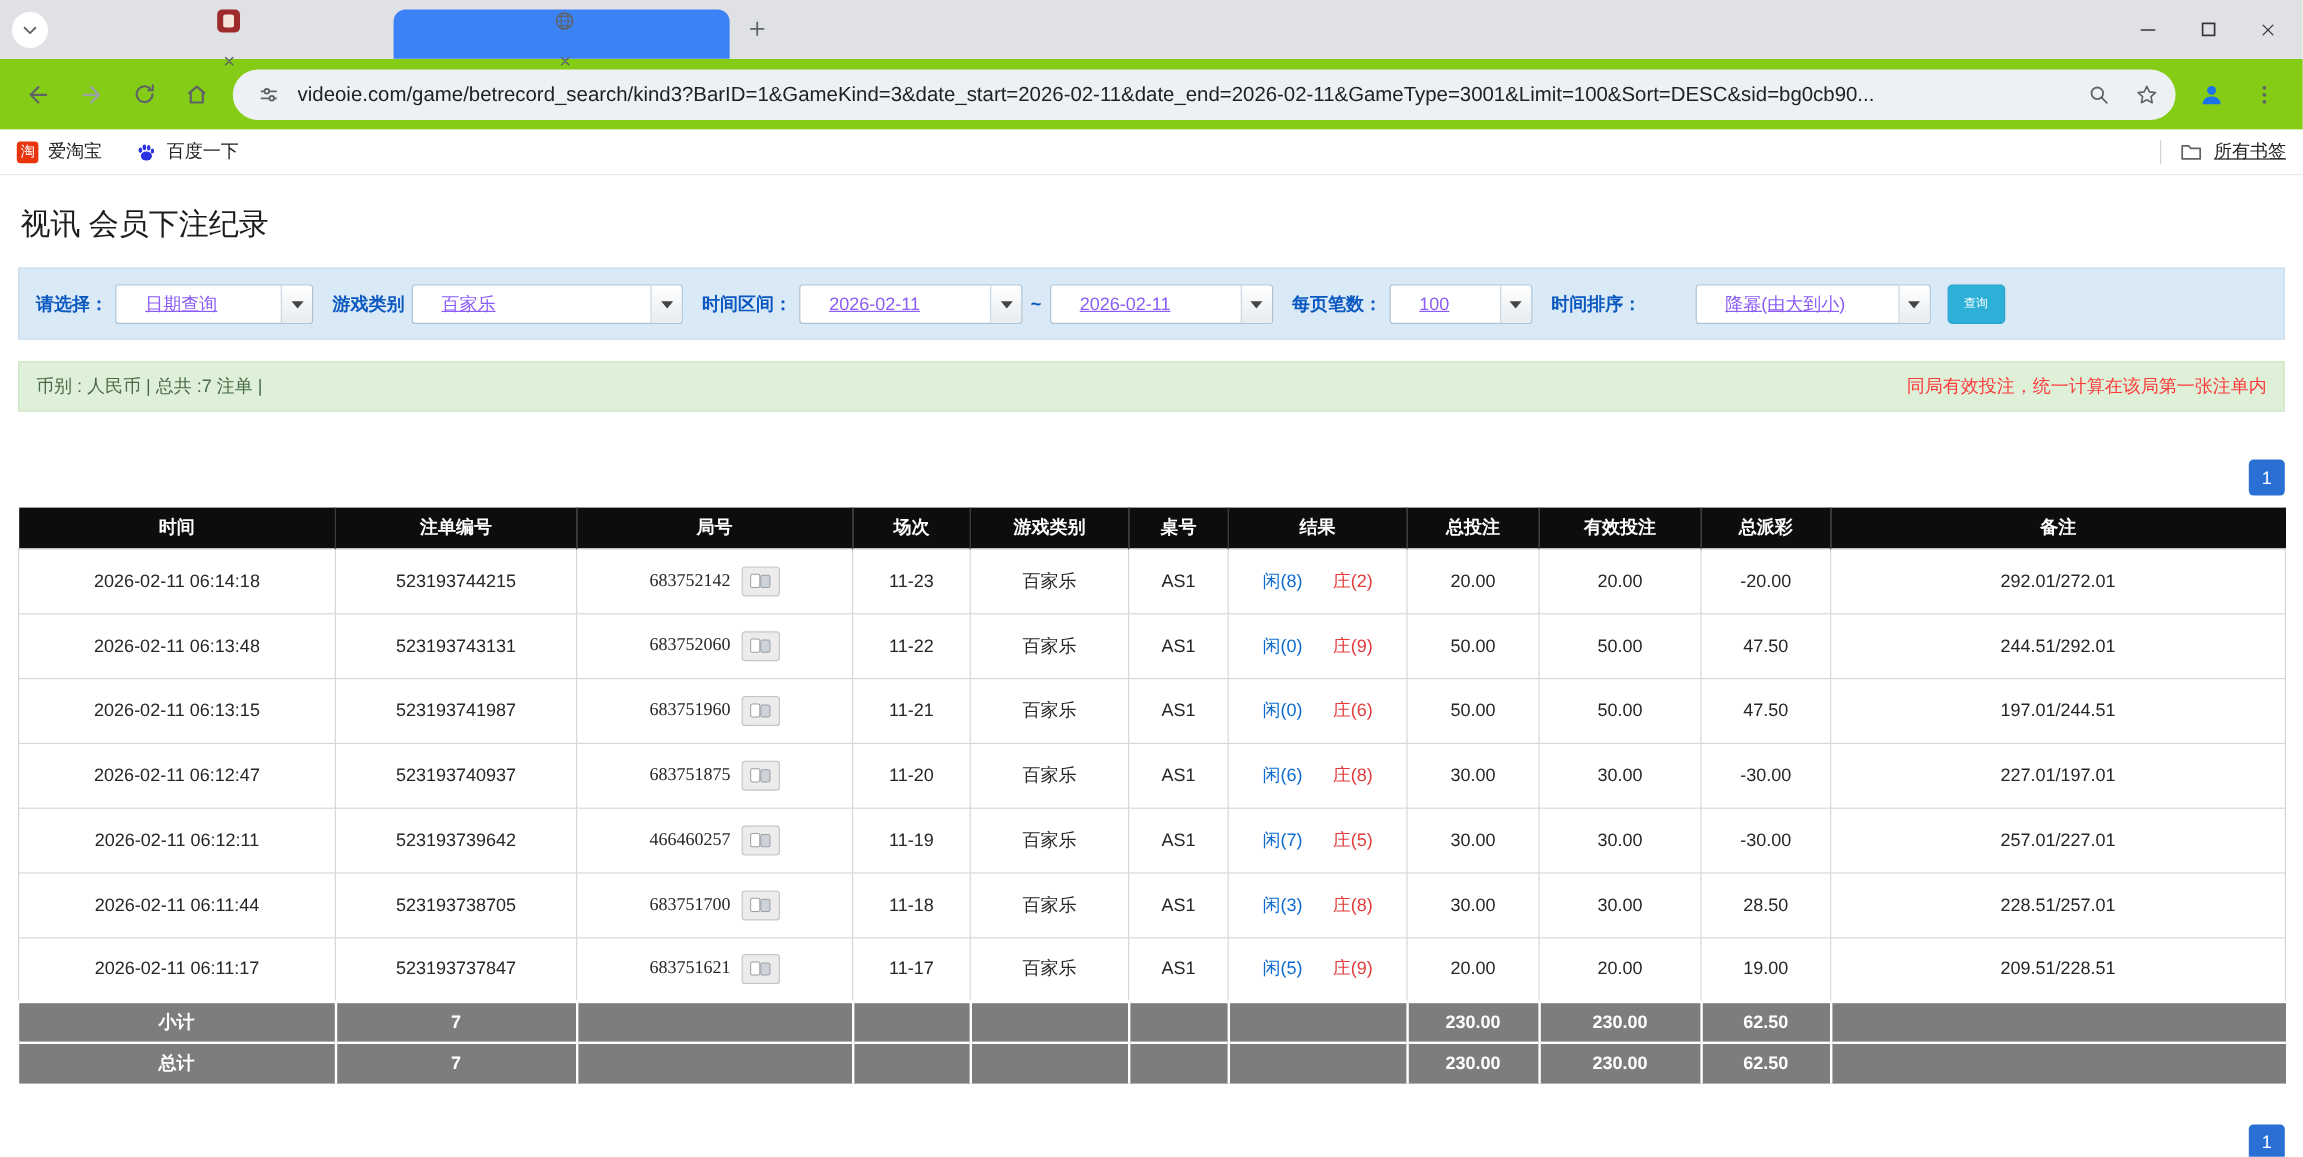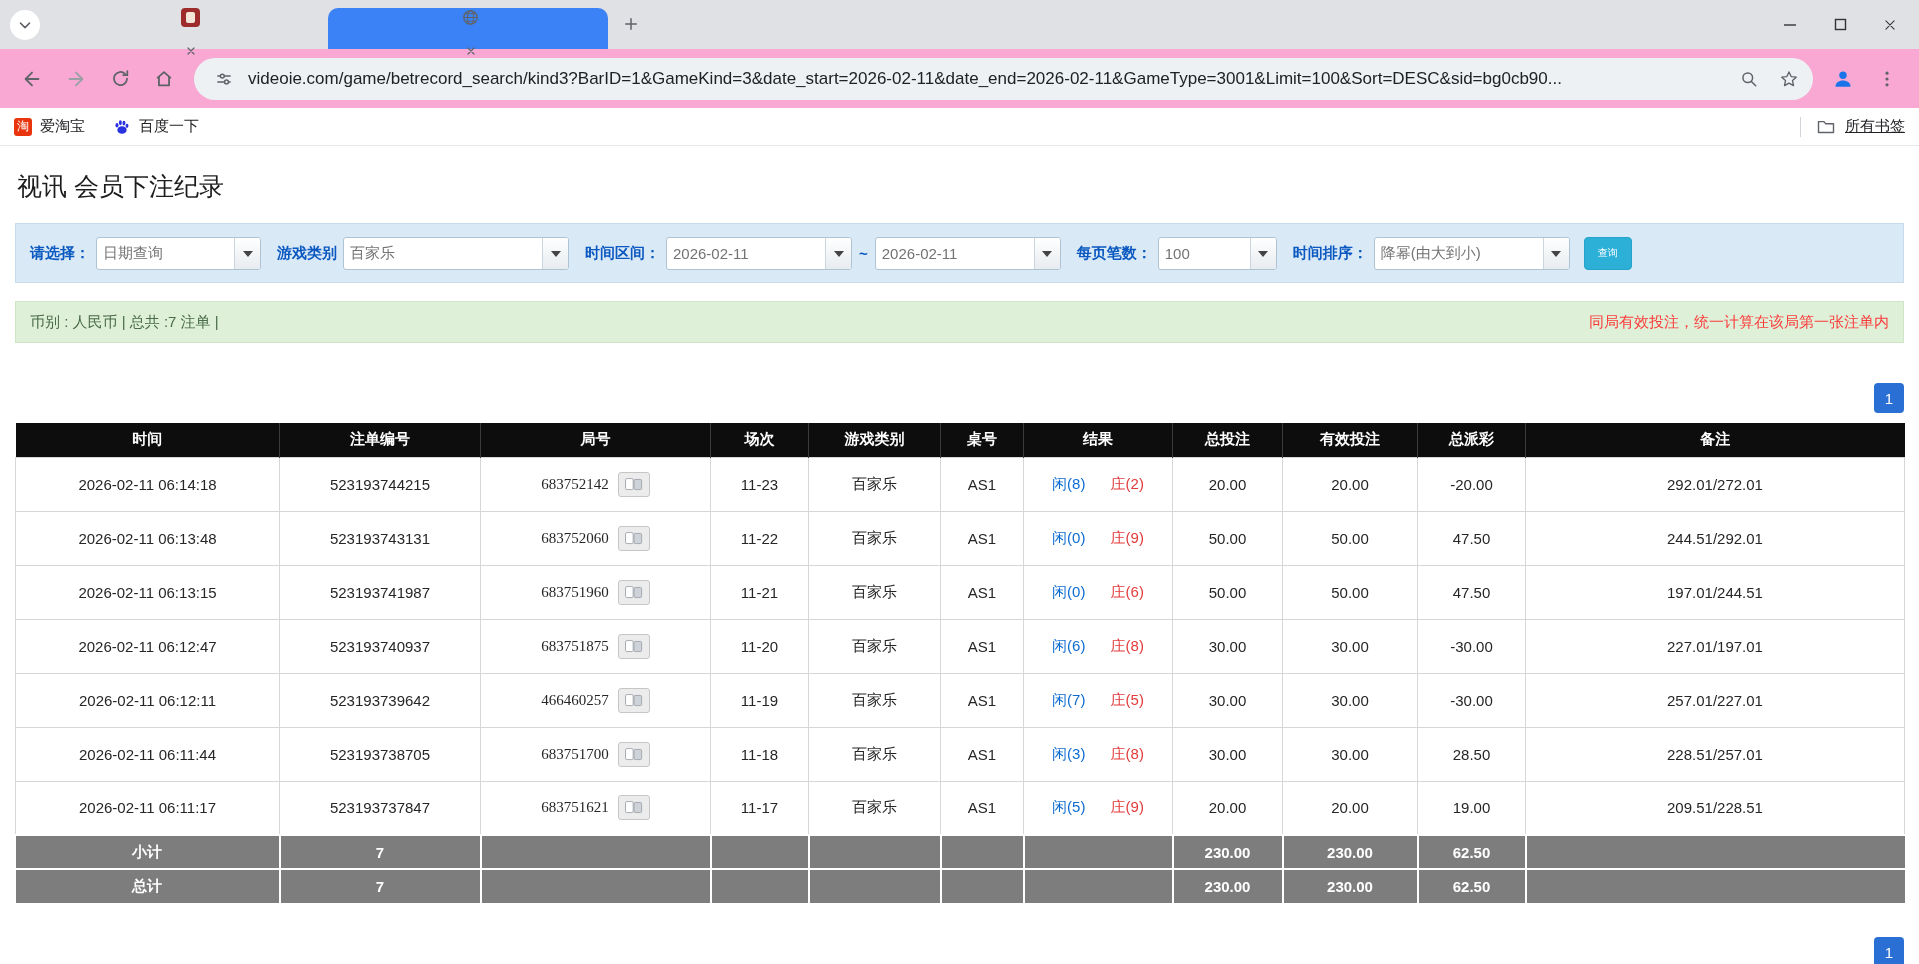--- a/index.html
+++ b/index.html
@@ -15,21 +15,21 @@
   .tab-title { flex:1; white-space:nowrap; overflow:hidden; text-overflow:ellipsis; }
   .tab-close { width:22px; height:22px; border-radius:50%; display:flex; align-items:center; justify-content:center; }
   .new-tab-btn { width:30px; height:30px; display:flex; align-items:center; justify-content:center; margin:0 0 10px 8px; }
   .win-controls { position:absolute; right:0; top:0; height:49px; display:flex; padding-right:4px; }
   .win-btn { width:50px; height:100%; display:flex; align-items:center; justify-content:center; }
   .favicon { width:19px; height:19px; flex:0 0 auto; }
   .tb-red-ico { border-radius:4px; background:#9d2b2b; position:relative; }
   .tb-red-ico::after { content:""; position:absolute; left:5px; top:4px; width:9px; height:11px; background:#f3e6d8; border-radius:2px; }
 
   
-  .toolbar { height:59px; background:#f9a8d4; display:flex; align-items:center; padding:0 12px; gap:4px; }
+  .toolbar { height:59px; background:#84cc16; display:flex; align-items:center; padding:0 12px; gap:4px; }
   .nav-btn { width:40px; height:40px; border-radius:50%; display:flex; align-items:center; justify-content:center; flex:0 0 auto; }
   .omnibox { flex:1; height:42px; background:#eef1f4; border-radius:21px; display:flex; align-items:center;
              padding:0 8px 0 14px; gap:8px; margin:0 6px; min-width:0; }
   .url-text { flex:1; font-size:17px; color:#202124; white-space:nowrap; overflow:hidden; }
   .omni-ico { width:32px; height:32px; display:flex; align-items:center; justify-content:center; flex:0 0 auto; }
 
   
   .bookmarks-bar { height:38px; background:#fff; display:flex; align-items:center; padding:0 14px;
                    font-size:15px; color:#202124; border-bottom:1px solid #e6e8eb; }
   .bm-item { display:flex; align-items:center; gap:8px; margin-right:28px; }
@@ -40,25 +40,25 @@
 
   
   .content { padding:0 15px; }
   .page-title { margin:24px 0 20px 2px; font-size:25px; font-weight:500; color:#1c1c1c; }
 
   .filter-bar { height:60px; background:#d9e9f6; border:1px solid #c8dcee; display:flex; align-items:center; padding:0 14px; }
   .f-label { font-size:15px; font-weight:bold; color:#0a58c0; white-space:nowrap; margin:0 6px 0 16px; }
   .f-label.first { margin-left:0; }
   .tilde { color:#0a58c0; font-weight:bold; margin:0 7px; font-size:15px; }
   .combo { display:flex; height:33px; background:#fff; border:1px solid #aec4d5; border-radius:3px; overflow:hidden; }
-  .combo-val { display:flex; align-items:center; padding:0 6px; font-size:15px; color:#737373; flex:1; white-space:nowrap; }
+  .combo-val { display:flex; align-items:center; padding:0 24px; font-size:15px; color:#8b5cf6; flex:1; white-space:nowrap;text-decoration:underline; }
   .combo-arrow { width:26px; border-left:1px solid #c9d6e0; background:linear-gradient(#ffffff,#e7ecf0);
                  display:flex; align-items:center; justify-content:center; }
   .combo-arrow::after { content:""; border:5px solid transparent; border-top:6px solid #444; margin-top:6px; }
-  .w-select { width:165px; } .w-game { width:226px; } .w-date { width:186px; } .w-per { width:119px; } .w-sort { width:196px; }
+  .w-select { width:165px; } .w-game { width:226px; } .w-date { width:186px; } .w-per { width:119px; } .w-sort { width:196px;margin-left:39px; }
   .search-btn { margin-left:14px; height:33px; padding:0 13px; background:#2cb0d8; color:#fff; font-size:10px;
                 border:1px solid #25a3c9; border-radius:4px; display:flex; align-items:center; cursor:pointer; }
 
   .summary-bar { margin-top:18px; height:42px; background:#dff0d8; border:1px solid #cfe6c6; display:flex;
                  align-items:center; justify-content:space-between; padding:0 14px; font-size:15px; }
   .summary-left { color:#4a6b4a; }
   .summary-right { color:#fb3b3b; }
 
   .pager { display:flex; justify-content:flex-end; margin-top:40px; }
   .pager.bottom { margin-top:34px; }

